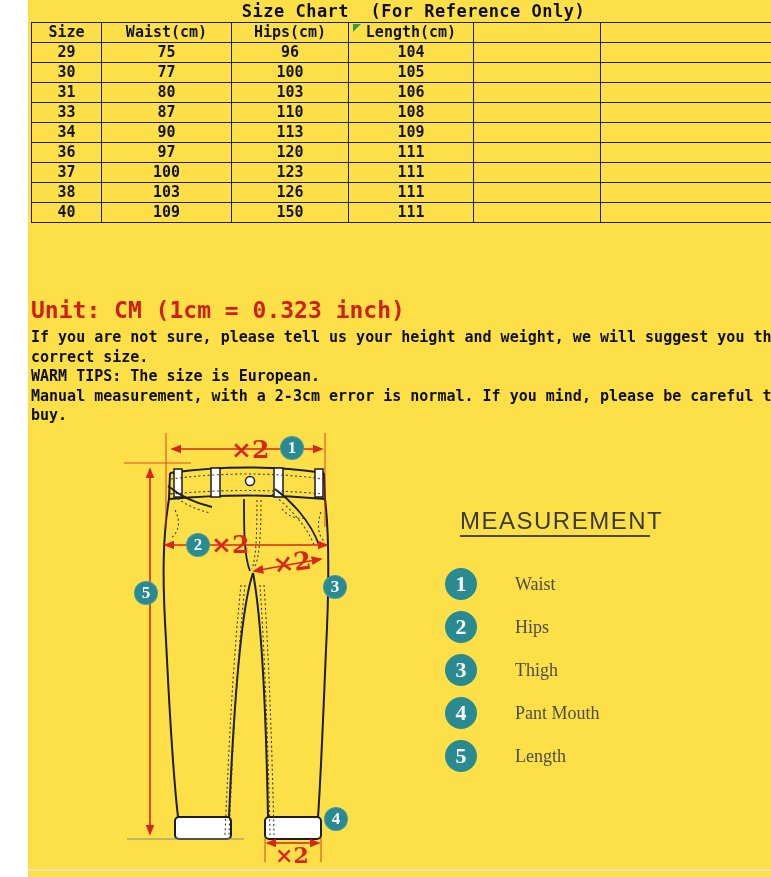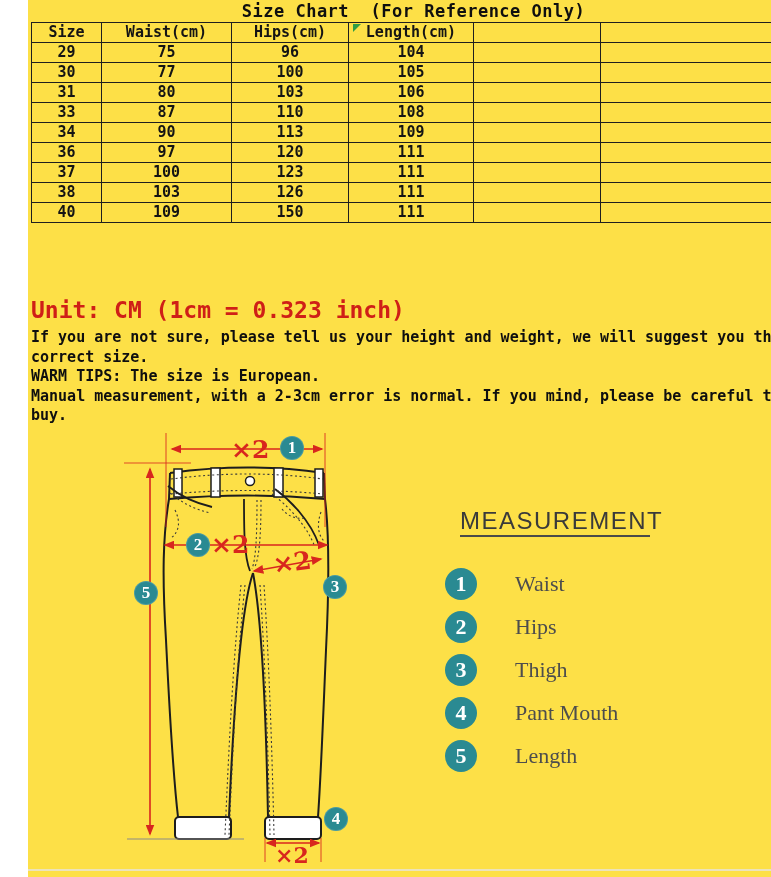--- a/index.html
+++ b/index.html
@@ -70,21 +70,21 @@
     display:flex; flex-direction:column; gap:11px;
   }
   .legend-item { display:flex; align-items:center; height:32px; }
   .legend-badge {
     width:32px; height:32px; border-radius:50%; background:#2a8a92; color:#fff;
     font-family:"Liberation Serif","DejaVu Serif",serif; font-size:22px; font-weight:bold;
     display:flex; align-items:center; justify-content:center; flex:0 0 32px;
   }
   .legend-label {
     margin-left:38px; font-family:"Liberation Serif","DejaVu Serif",serif;
-    font-size:22px; color:#4d4d4d; white-space:nowrap;
+    font-size:18px; color:#4d4d4d; white-space:nowrap;
   }
 </style>
 </head>
 <body>
 
 <div class="sheet">
 
   <div class="chart-title">Size Chart  (For Reference Only)</div>
 
   <table class="size-table">

